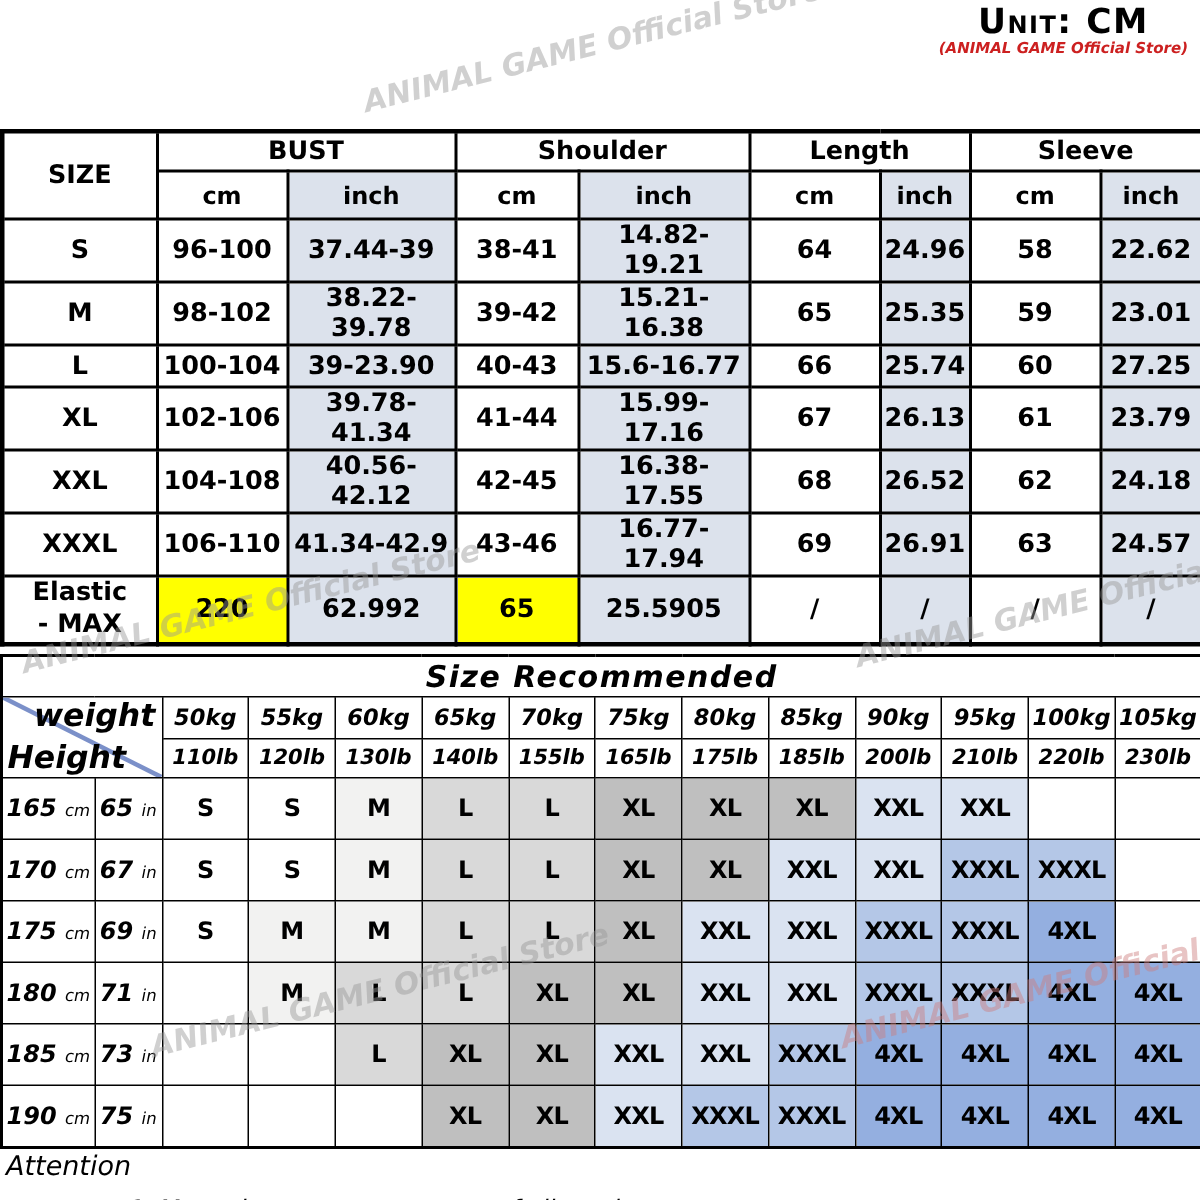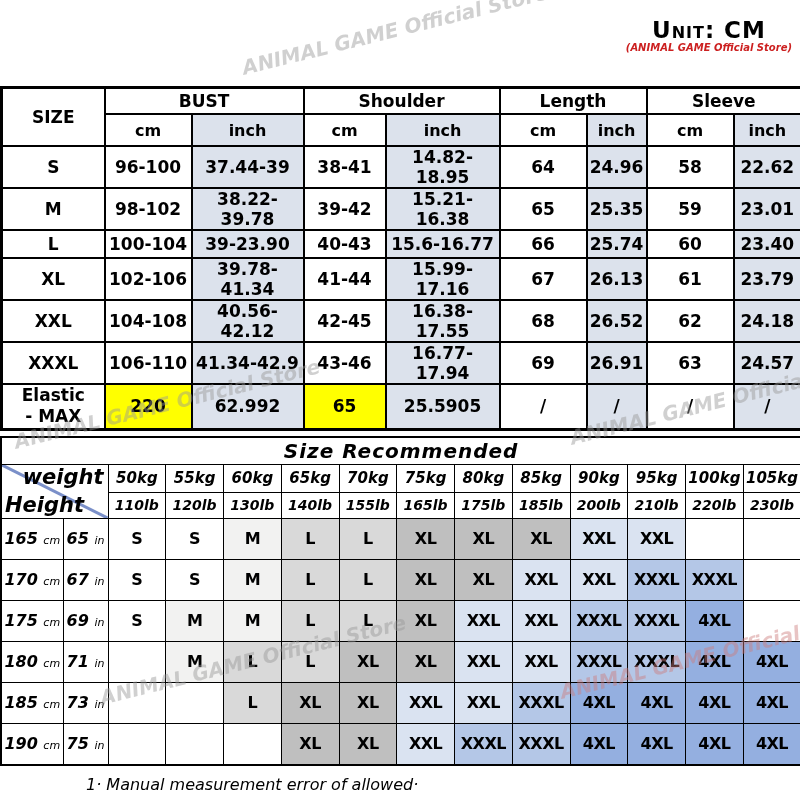--- a/index.html
+++ b/index.html
@@ -5,21 +5,21 @@
   html,body{margin:0;padding:0;}
   body{width:800px;height:800px;overflow:hidden;background:#fff;color:#000;
        font-family:"DejaVu Sans","Liberation Sans",sans-serif;}
   .page{position:relative;width:800px;height:800px;background:#fff;}
 
   
   .hdr{position:relative;height:86px;}
   .title{margin:0;text-align:center;padding-top:16px;font-variant:small-caps;
          font-weight:bold;font-size:52px;line-height:1;letter-spacing:4px;
          color:var(--title-blue);}
-  .unitbox{position:absolute;top:18px;right:8px;text-align:center;z-index:3;}
+  .unitbox{position:absolute;top:3px;right:8px;text-align:center;z-index:3;}
   .unit{font-variant:small-caps;font-weight:600;font-size:23px;letter-spacing:1px;line-height:1.05;}
   .store{color:var(--store-red);font-size:10px;font-weight:bold;font-style:italic;}
 
   
   table{border-collapse:collapse;width:800px;table-layout:fixed;}
   .t1{border:3px solid #000;}
   .t1 th,.t1 td{border:2px solid #000;text-align:center;vertical-align:middle;
                 font-weight:bold;padding:0;overflow:hidden;}
   .t1 .grp-row th{font-size:17px;height:24px;}
   .t1 .unit-row th{font-size:16px;height:30px;}
@@ -102,21 +102,21 @@
         <th>cm</th>
         <th class="inch">inch</th>
       </tr>
     </thead>
     <tbody>
       <tr>
         <th>S</th>
         <td>96-100</td>
         <td class="inch">37.44-39</td>
         <td>38-41</td>
-        <td class="inch">14.82-18.95</td>
+        <td class="inch">14.82-19.21</td>
         <td>64</td>
         <td class="inch">24.96</td>
         <td>58</td>
         <td class="inch">22.62</td>
       </tr>
       <tr>
         <th>M</th>
         <td>98-102</td>
         <td class="inch">38.22-39.78</td>
         <td>39-42</td>
@@ -128,21 +128,21 @@
       </tr>
       <tr>
         <th>L</th>
         <td>100-104</td>
         <td class="inch">39-23.90</td>
         <td>40-43</td>
         <td class="inch">15.6-16.77</td>
         <td>66</td>
         <td class="inch">25.74</td>
         <td>60</td>
-        <td class="inch">23.40</td>
+        <td class="inch">27.25</td>
       </tr>
       <tr>
         <th>XL</th>
         <td>102-106</td>
         <td class="inch">39.78-41.34</td>
         <td>41-44</td>
         <td class="inch">15.99-17.16</td>
         <td>67</td>
         <td class="inch">26.13</td>
         <td>61</td>
@@ -337,20 +337,21 @@
         <td class="rec-cell" style="background: rgb(180, 199, 231);">XXXL</td>
         <td class="rec-cell" style="background: rgb(148, 175, 224);">4XL</td>
         <td class="rec-cell" style="background: rgb(148, 175, 224);">4XL</td>
         <td class="rec-cell" style="background: rgb(148, 175, 224);">4XL</td>
         <td class="rec-cell" style="background: rgb(148, 175, 224);">4XL</td>
       </tr>
     </tbody>
   </table>
 
   <div class="attention">
+    <div class="att-title">Attention</div>
     <div class="att-line">1· Manual measurement error of allowed·</div>
 
   </div>
 
   <span class="wm wm1">ANIMAL GAME Official Store</span>
   <span class="wm wm2">ANIMAL GAME Official Store</span>
   <span class="wm wm3">ANIMAL GAME Official Store</span>
   <span class="wm wm4">ANIMAL GAME Official Store</span>
   <span class="wm wm5 pink">ANIMAL GAME Official Store</span>
 

